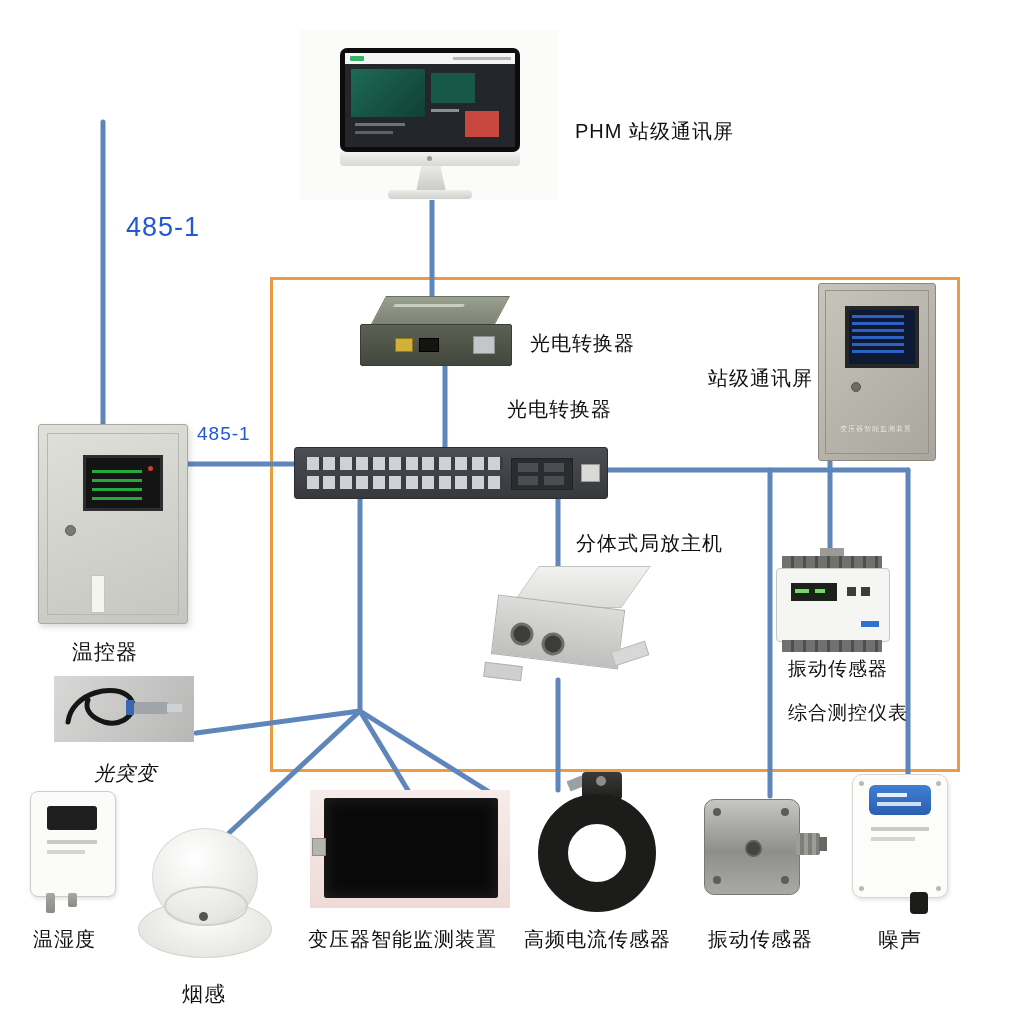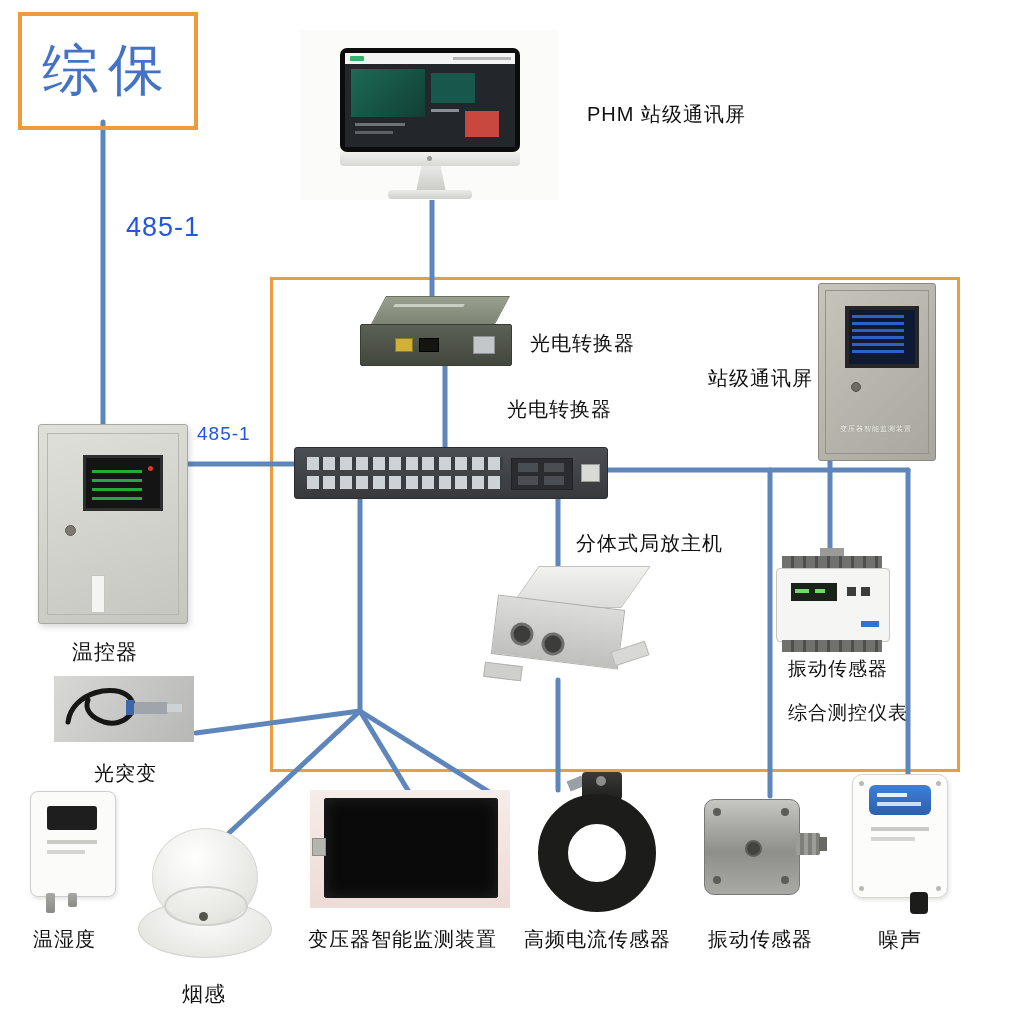--- a/index.html
+++ b/index.html
@@ -159,23 +159,20 @@
       <line x1="360" y1="497" x2="360" y2="712"></line>
       <line x1="558" y1="497" x2="558" y2="574"></line>
       <line x1="558" y1="680" x2="558" y2="790"></line>
       <line x1="360" y1="711" x2="196" y2="733"></line>
       <line x1="360" y1="711" x2="229" y2="833"></line>
       <line x1="360" y1="711" x2="412" y2="797"></line>
       <line x1="360" y1="711" x2="502" y2="800"></line>
     </g>
   </svg>
 
-  <div class="a zongbao">
-    <span>综保</span>
-  </div>
 
   <div class="dev monitor">
     <div class="imac-bezel">
       <div class="imac-screen">
         <div class="web-topbar"></div>
         <div class="web-logo"></div>
         <div class="web-nav"></div>
         <div class="web-hero"></div>
         <div class="web-hero2"></div>
         <div class="web-red"></div>
@@ -317,29 +314,29 @@
       <div class="no-s1"></div>
       <div class="no-s2"></div>
       <div class="no-s3"></div>
       <div class="no-s4"></div>
     </div>
     <div class="no-mic"></div>
   </div>
 
   <div class="lbl blue" style="left:126px;top:212px;font-size:27px;">485-1</div>
   <div class="lbl blue" style="left:197px;top:423px;font-size:19px;">485-1</div>
-  <div class="lbl" style="left:575px;top:101px;margin-left:12px;">PHM 站级通讯屏</div>
+  <div class="lbl" style="left:575px;top:118px;">PHM 站级通讯屏</div>
   <div class="lbl" style="left:530px;top:330px;">光电转换器</div>
   <div class="lbl" style="left:708px;top:365px;">站级通讯屏</div>
   <div class="lbl" style="left:507px;top:396px;">光电转换器</div>
   <div class="lbl" style="left:72px;top:638px;font-size:21px;">温控器</div>
   <div class="lbl" style="left:576px;top:530px;">分体式局放主机</div>
   <div class="lbl" style="left:788px;top:656px;font-size:19px;">振动传感器</div>
   <div class="lbl" style="left:788px;top:700px;font-size:19px;">综合测控仪表</div>
-  <div class="lbl" style="left:94px;top:760px;">光突变</div>
+  <div class="lbl" style="left:94px;top:760px;font-style:italic;">光突变</div>
   <div class="lbl" style="left:33px;top:926px;">温湿度</div>
   <div class="lbl" style="left:182px;top:980px;font-size:21px;">烟感</div>
   <div class="lbl" style="left:308px;top:926px;">变压器智能监测装置</div>
   <div class="lbl" style="left:524px;top:926px;">高频电流传感器</div>
   <div class="lbl" style="left:708px;top:926px;">振动传感器</div>
   <div class="lbl" style="left:878px;top:926px;font-size:21px;">噪声</div>
 
 </div>
 
 </body></html>

